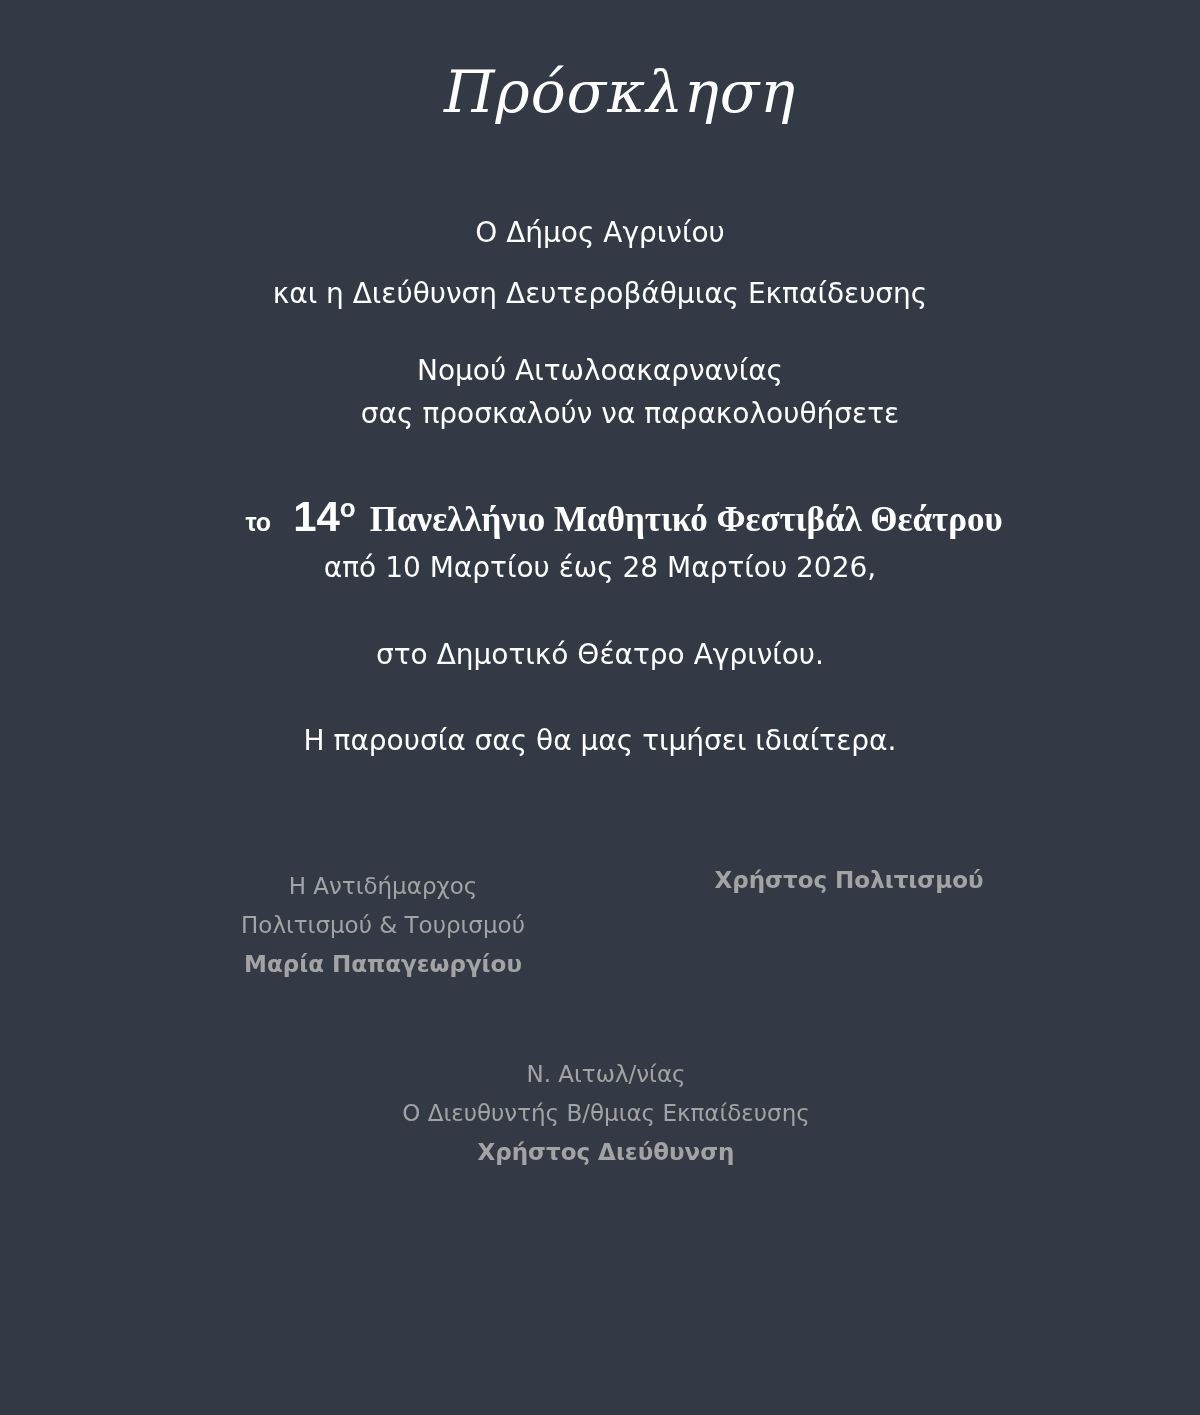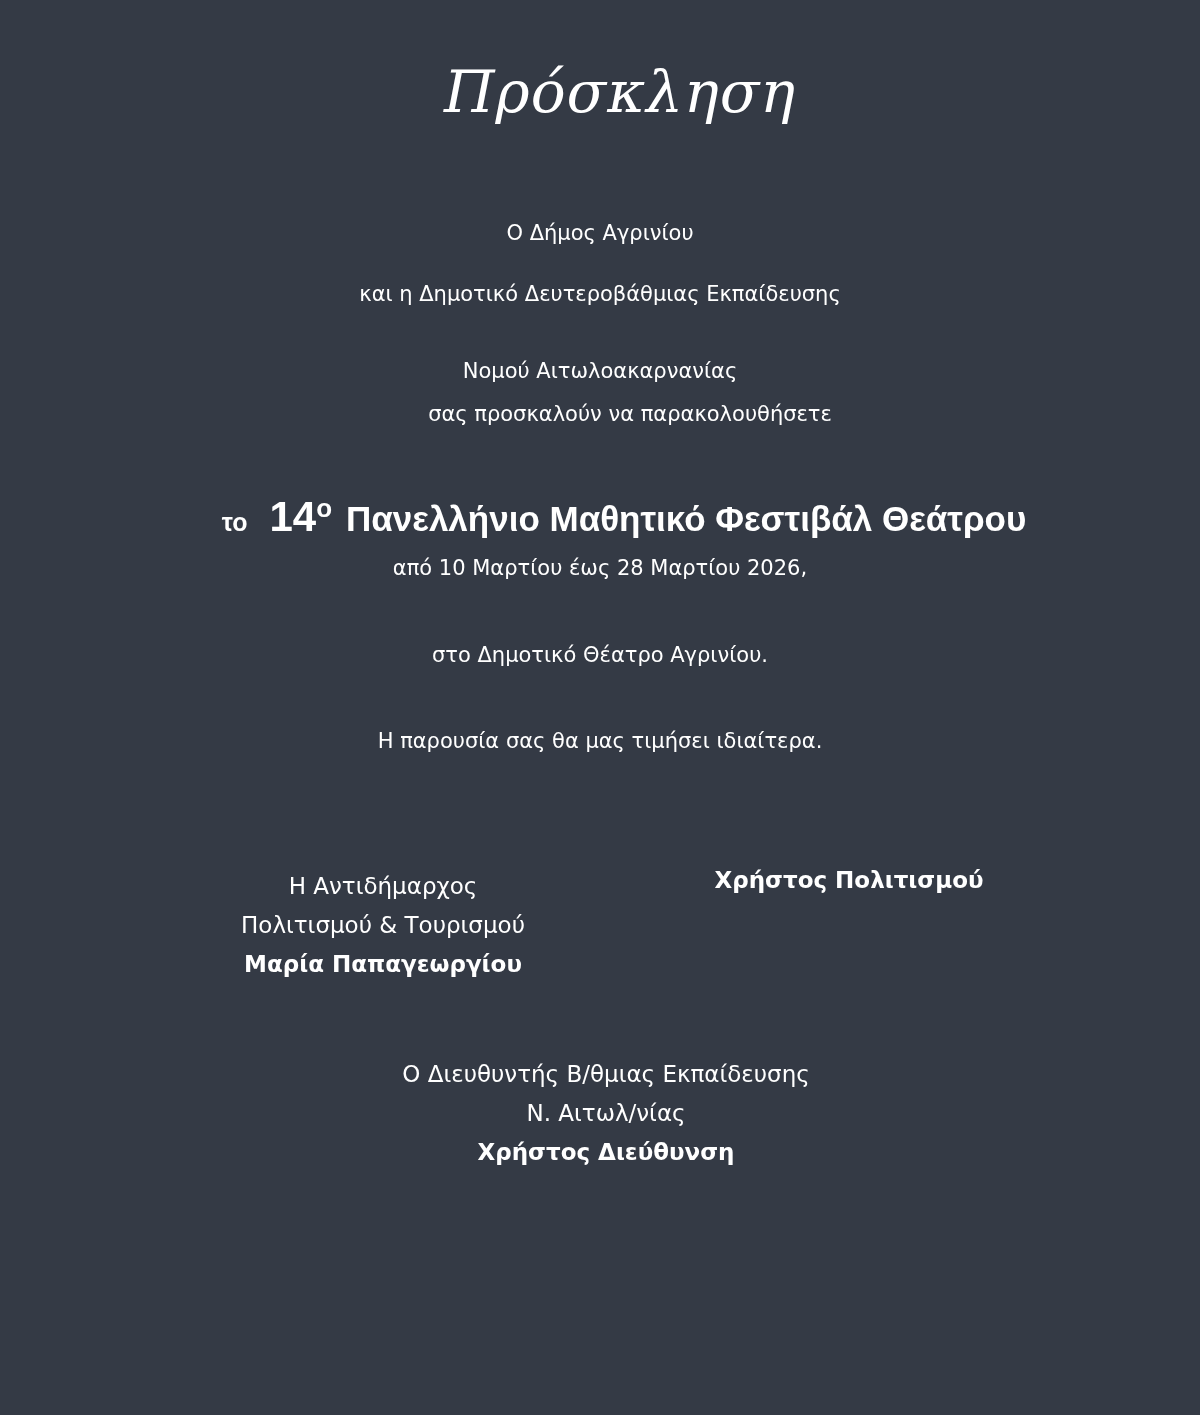--- a/index.html
+++ b/index.html
@@ -23,21 +23,21 @@
       font-family: "DejaVu Serif", serif;
       font-style: italic;
       font-size: 58px;
       font-weight: normal;
       letter-spacing: 1px;
       color: #ffffff;
     }
 
     .line {
       font-family: "DejaVu Sans", sans-serif;
-      font-size: 21px;
+      font-size: 28px;
       font-weight: normal;
       line-height: 30px;
       color: #ffffff;
     }
     .l1 { top: 218px; }
     .l2 { top: 279px; }
     .l3 { top: 356px; }
     .l4 { top: 399px; padding-left: 30px; }
 
     .festival {
@@ -56,54 +56,55 @@
       font-size: 42px;
     }
     .festival .deg {
       font-size: 26px;
       vertical-align: 14px;
       margin-right: 14px;
       font-weight: bold;
     }
     .festival .name {
       font-size: 35px;
+      font-family: Liberation Serif, serif;
     }
 
     .l5 { top: 553px; }
     .l6 { top: 640px; }
     .l7 { top: 726px; }
 
     .sig {
       position: absolute;
       text-align: center;
       white-space: nowrap;
       font-family: "DejaVu Sans", sans-serif;
       font-size: 23px;
       line-height: 39px;
-      color: #ffffff;
+      color: #a3a3a3;
     }
     .sig .nm {
       font-family: "DejaVu Sans", sans-serif;
       font-weight: bold;
       font-size: 23px;
     }
     .sig-left { left: 183px; width: 400px; top: 867px; }
     .sig-right { left: 649px; width: 400px; top: 861px; }
     .sig-center { left: 406px; width: 400px; top: 1055px; }
     .sig-center.wide { left: 300px; width: 612px; }
   </style>
 </head>
 <body>
 
 <div>
 
   <div class="abs title">Πρόσκληση</div>
 
   <div class="abs line l1">Ο Δήμος Αγρινίου</div>
-  <div class="abs line l2">και η Δημοτικό Δευτεροβάθμιας Εκπαίδευσης</div>
+  <div class="abs line l2">και η Διεύθυνση Δευτεροβάθμιας Εκπαίδευσης</div>
   <div class="abs line l3">Νομού Αιτωλοακαρνανίας</div>
   <div class="abs line l4">σας προσκαλούν να παρακολουθήσετε</div>
 
   <div class="abs festival">
     <span class="to">το</span><span class="num">14</span><span class="deg">ο</span><span class="name">Πανελλήνιο Μαθητικό Φεστιβάλ Θεάτρου</span>
   </div>
 
   <div class="abs line l5">από 10 Μαρτίου έως 28 Μαρτίου 2026,</div>
   <div class="abs line l6">στο Δημοτικό Θέατρο Αγρινίου.</div>
   <div class="abs line l7">Η παρουσία σας θα μας τιμήσει ιδιαίτερα.</div>
@@ -112,18 +113,18 @@
     <div>Η Αντιδήμαρχος</div>
     <div>Πολιτισμού &amp; Τουρισμού</div>
     <div class="nm">Μαρία Παπαγεωργίου</div>
   </div>
 
   <div class="sig sig-right">
     <div class="nm">Χρήστος Πολιτισμού</div>
   </div>
 
   <div class="sig sig-center wide">
+    <div>Ν. Αιτωλ/νίας</div>
     <div>Ο Διευθυντής Β/θμιας Εκπαίδευσης</div>
-    <div>Ν. Αιτωλ/νίας</div>
     <div class="nm">Χρήστος Διεύθυνση</div>
   </div>
 
 </div>
 
 </body></html>

